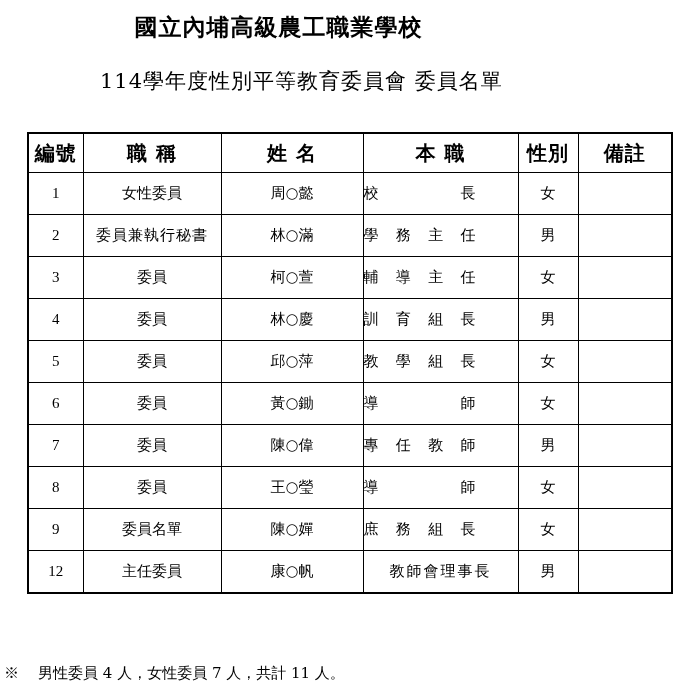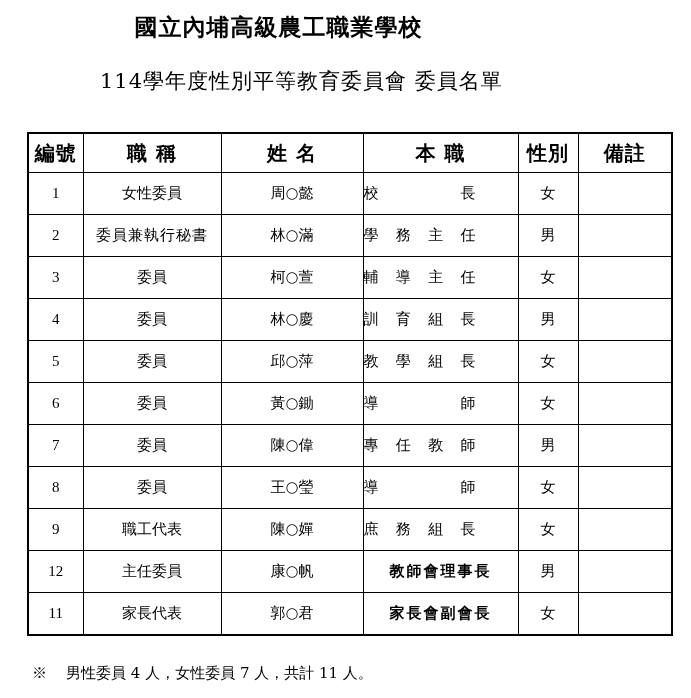--- a/index.html
+++ b/index.html
@@ -30,24 +30,24 @@
   .c-title { width: 138px; }
   .c-name { width: 142px; }
   .c-post { width: 155px; }
   .c-sex { width: 60px; }
   .c-note { width: 94px; }
   td.no { font-family: "Liberation Serif", "DejaVu Serif", serif; font-size: 18px; }
   td.post { text-align: left; padding-left: 18px; }
   td.post .spread {
     display: flex; justify-content: space-between; width: 112px;
   }
-  td.post .packed { letter-spacing: 2px; font-weight: bold; }
+  td.post .packed { letter-spacing: 2px; }
   td.small { font-size: 13px; letter-spacing: 1px; font-family: Liberation Mono, monospace; }
   .footnote {
-    position: absolute; left: 32px; top: 664px; font-size: 15px; white-space: pre; text-align: center;
+    position: absolute; left: 4px; top: 664px; font-size: 15px; white-space: pre; text-align: center;
   }
 </style>
 </head>
 <body>
 
 <div class="title"><span>國立內埔高級農工職業學校</span></div>
 <div class="subtitle">114學年度性別平等教育委員會 委員名單</div>
 
 <table class="roster">
   <colgroup>
@@ -178,45 +178,37 @@
           <div class="spread">
             <span>導</span>
             <span>師</span>
           </div>
         </td>
         <td>女</td>
         <td></td>
       </tr>
       <tr>
         <td class="no">9</td>
-        <td>職工代表</td>
+        <td>委員名單</td>
         <td>陳○嬋</td>
         <td class="post">
           <div class="spread">
             <span>庶</span>
             <span>務</span>
             <span>組</span>
             <span>長</span>
           </div>
         </td>
         <td>女</td>
         <td></td>
       </tr>
       <tr>
         <td class="no">12</td>
         <td>主任委員</td>
         <td>康○帆</td>
         <td class="post"><span class="packed">教師會理事長</span></td>
         <td>男</td>
         <td></td>
       </tr>
-      <tr>
-        <td class="no">11</td>
-        <td>家長代表</td>
-        <td>郭○君</td>
-        <td class="post"><span class="packed">家長會副會長</span></td>
-        <td>女</td>
-        <td></td>
-      </tr>
     </tbody>
 </table>
 
 <div class="footnote"><span>※</span>    <span>男性委員 4 人，女性委員 7 人，共計 11 人。</span></div>
 
 </body></html>

